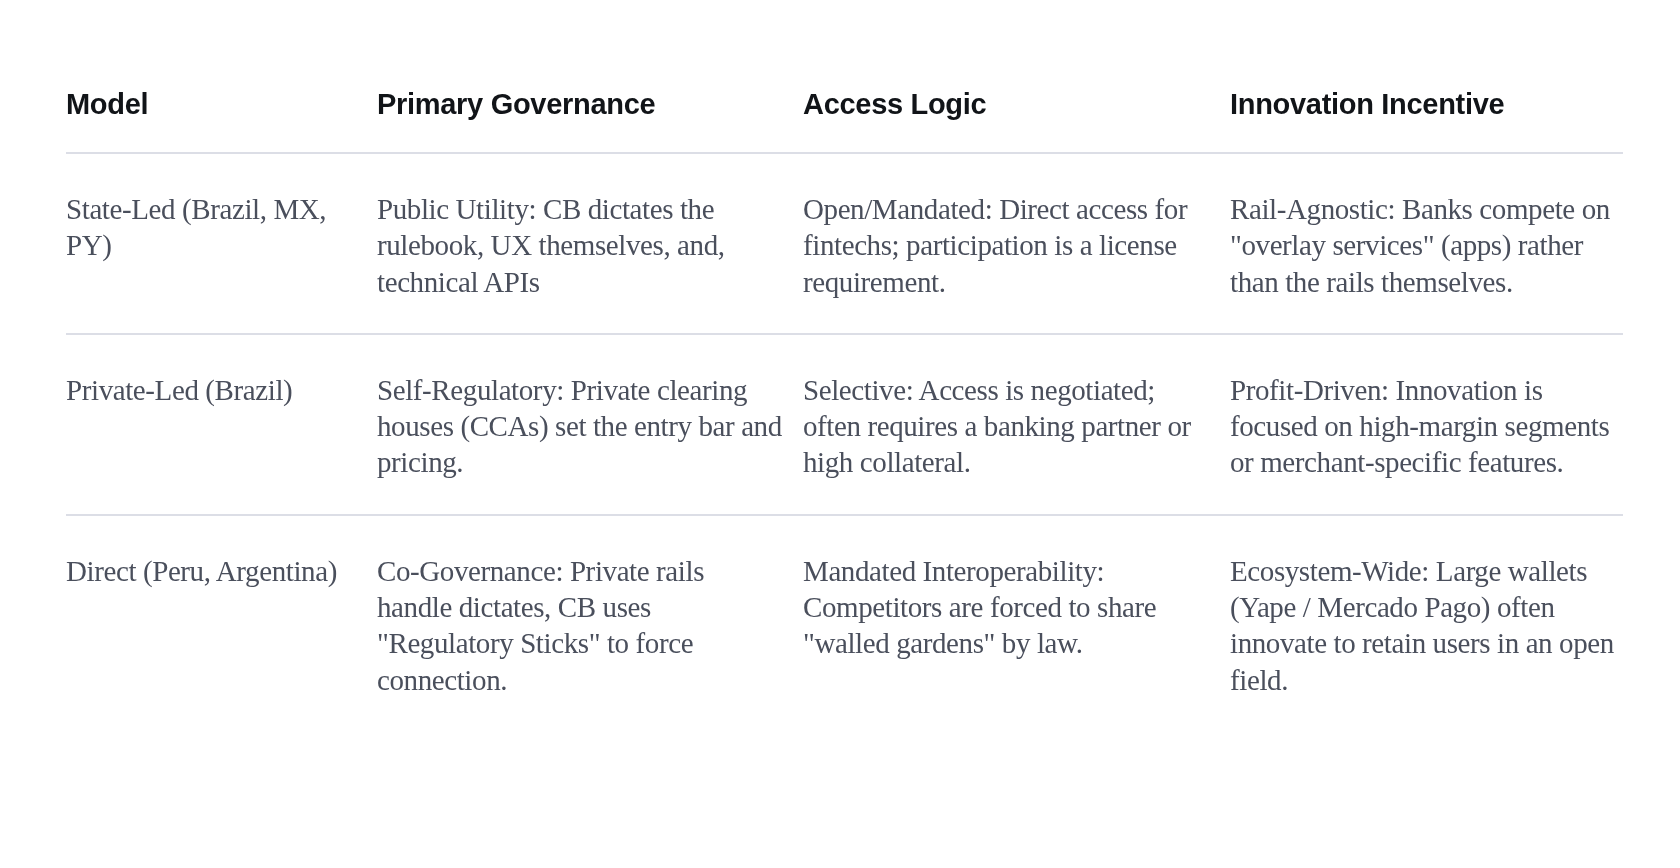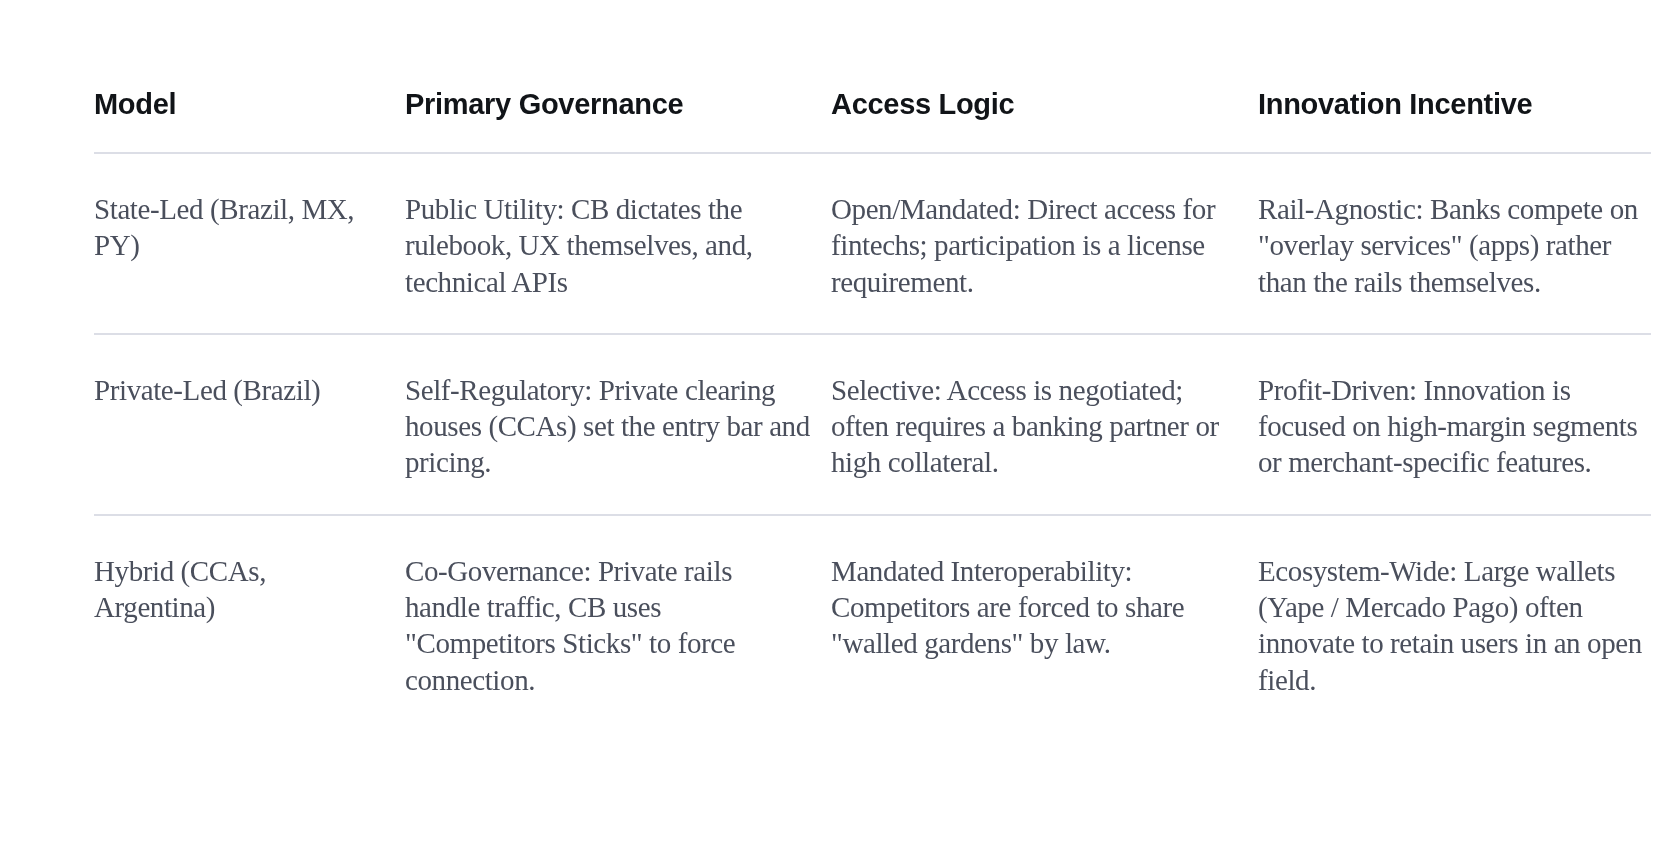--- a/index.html
+++ b/index.html
@@ -17,21 +17,20 @@
   .table-wrap {
     position: absolute;
     left: 66px;
     top: 78px;
     width: 1557px;
   }
   table {
     border-collapse: collapse;
     width: 100%;
     table-layout: fixed;
-    margin-left: 28px;
   }
   col.c1 { width: 311px; }
   col.c2 { width: 426px; }
   col.c3 { width: 427px; }
   col.c4 { width: 393px; }
   th {
     text-align: left;
     font-weight: 700;
     font-size: 29px;
     color: #111418;
@@ -83,20 +82,20 @@
         <td>Open/Mandated: Direct access for fintechs; participation is a license requirement.</td>
         <td>Rail-Agnostic: Banks compete on "overlay services" (apps) rather than the rails themselves.</td>
       </tr>
       <tr class="row-divided">
         <td>Private-Led (Brazil)</td>
         <td>Self-Regulatory: Private clearing houses (CCAs) set the entry bar and pricing.</td>
         <td>Selective: Access is negotiated; often requires a banking partner or high collateral.</td>
         <td>Profit-Driven: Innovation is focused on high-margin segments or merchant-specific features.</td>
       </tr>
       <tr>
-        <td>Hybrid (CCAs, Argentina)</td>
-        <td>Co-Governance: Private rails handle traffic, CB uses "Competitors Sticks" to force connection.</td>
+        <td>Direct (Peru, Argentina)</td>
+        <td>Co-Governance: Private rails handle dictates, CB uses "Regulatory Sticks" to force connection.</td>
         <td>Mandated Interoperability: Competitors are forced to share "walled gardens" by law.</td>
         <td>Ecosystem-Wide: Large wallets (Yape / Mercado Pago) often innovate to retain users in an open field.</td>
       </tr>
     </tbody>
   </table>
 </div>
 
 </body></html>

